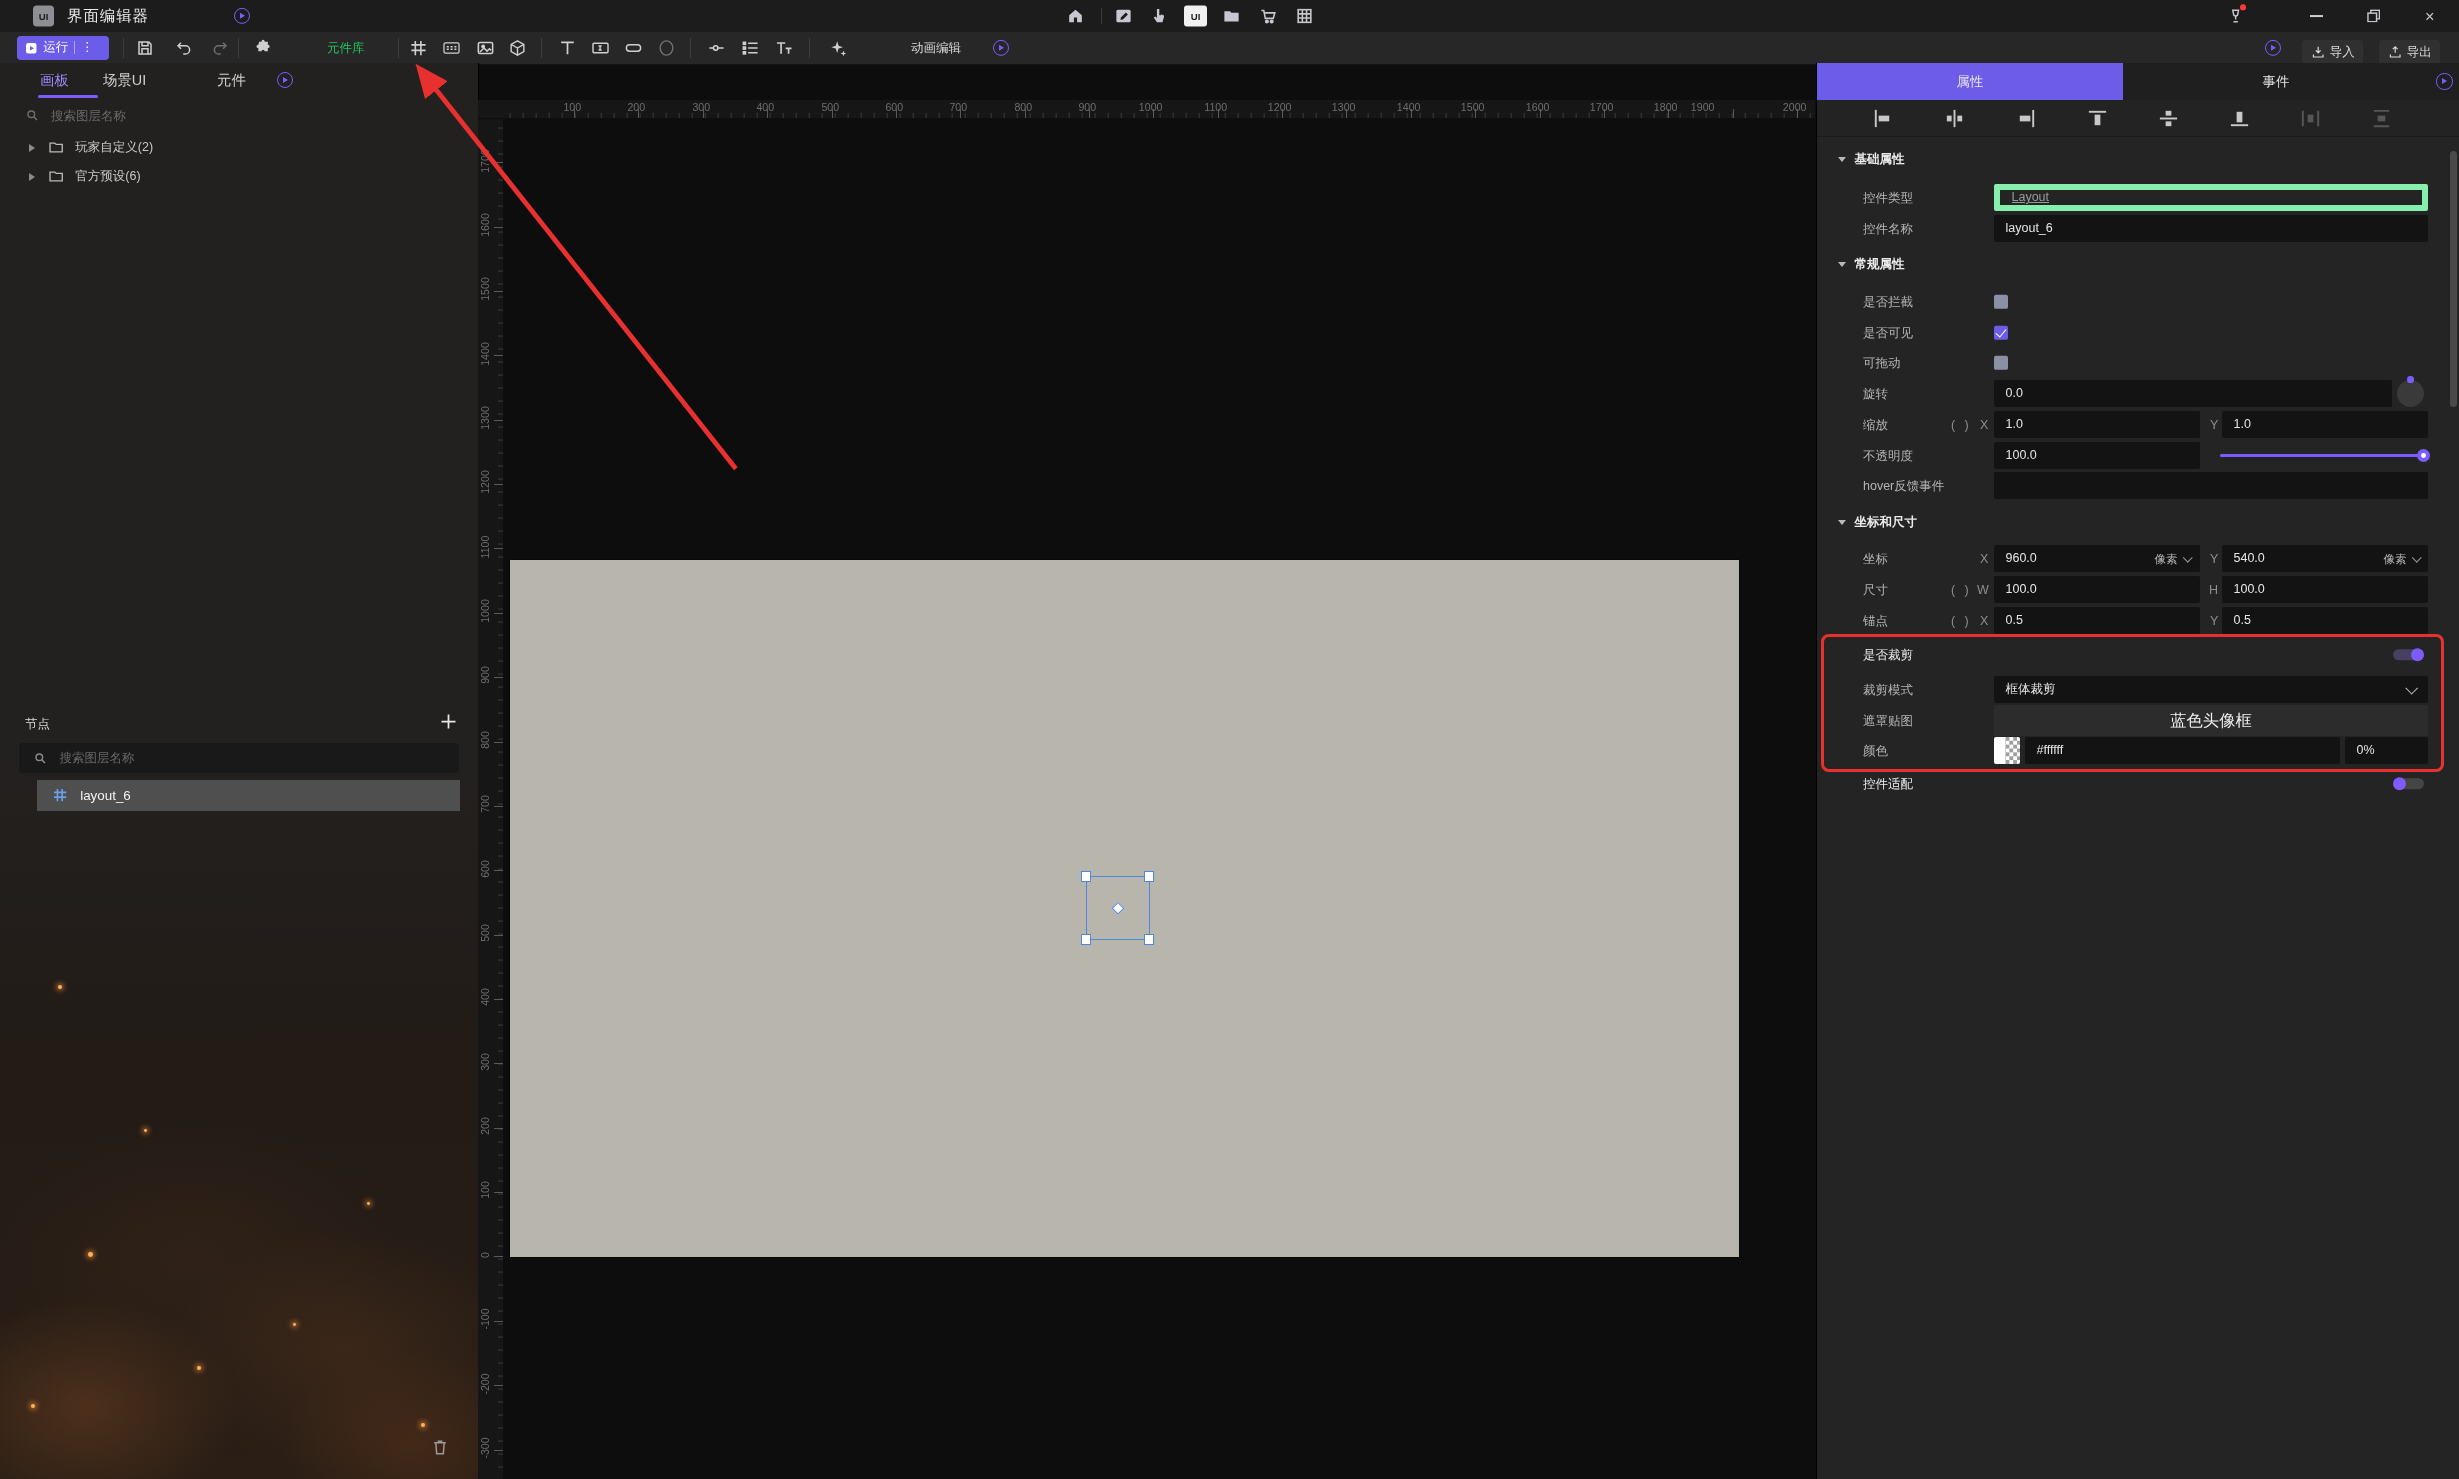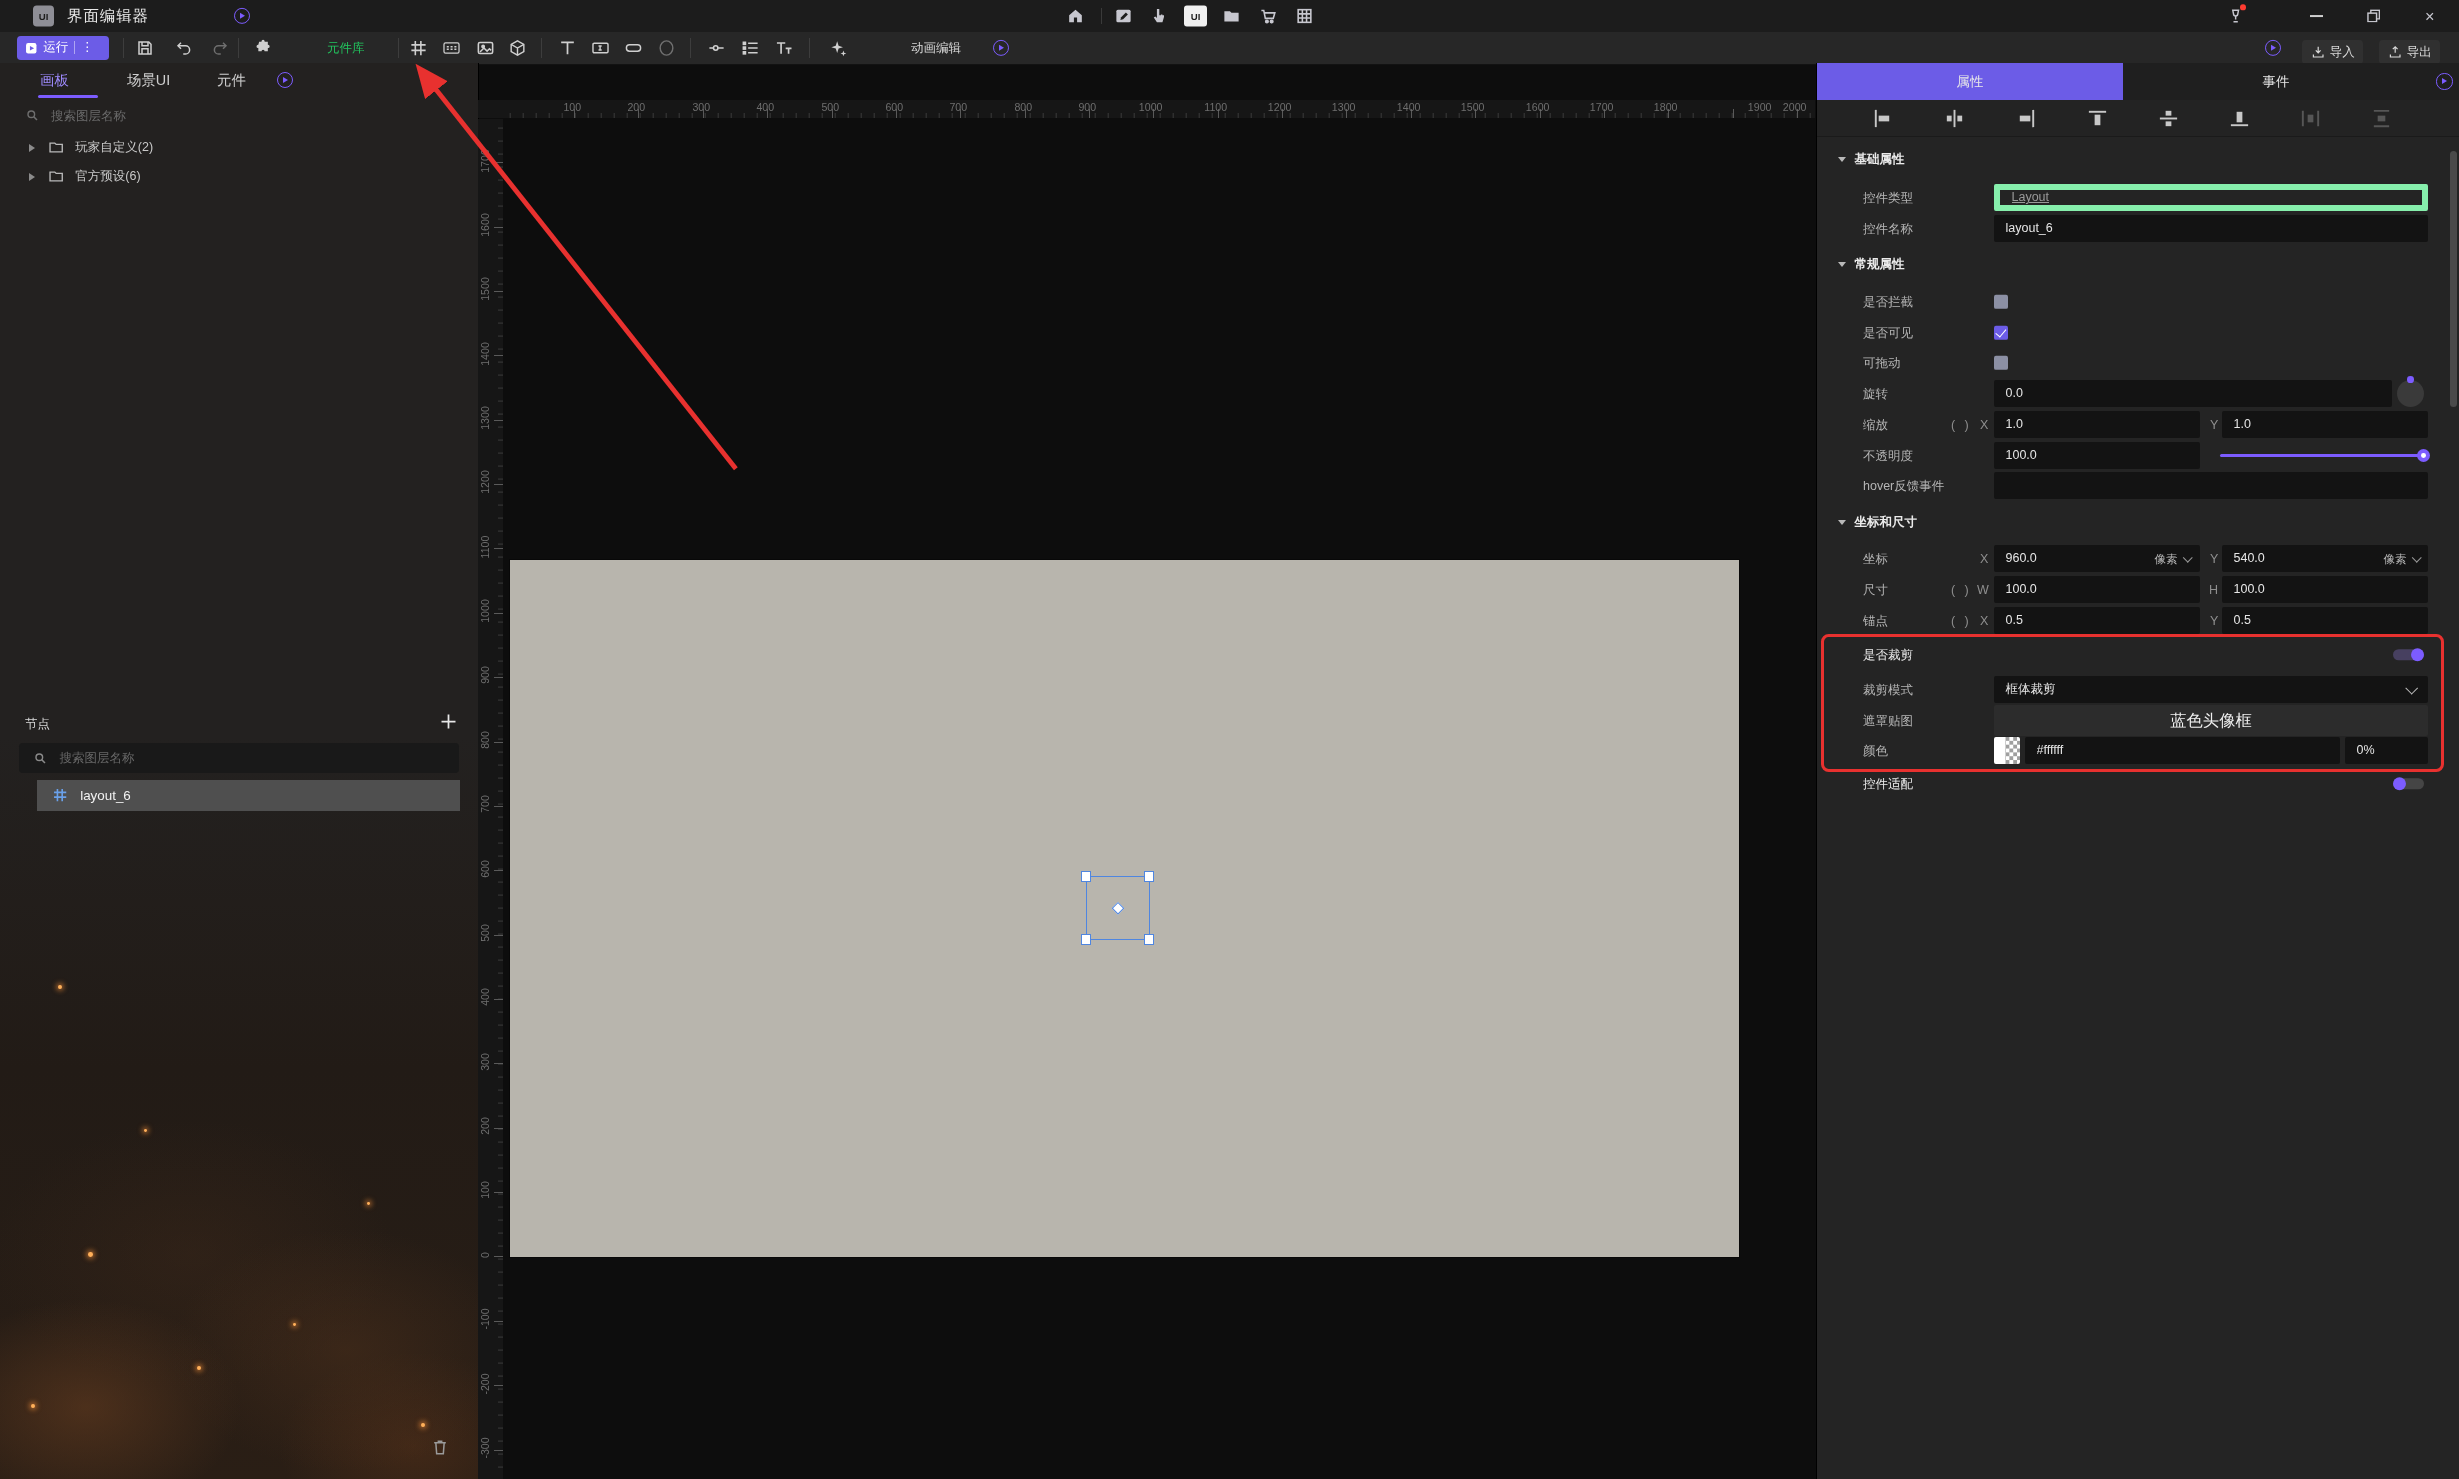--- a/index.html
+++ b/index.html
@@ -343,21 +343,21 @@
     <span class="ember" style="left:58px;top:922px;width:3.8px;height:3.8px;"></span>
     <span class="ember" style="left:144px;top:1066px;width:2.9px;height:2.9px;"></span>
     <span class="ember" style="left:88px;top:1189px;width:4.8px;height:4.8px;"></span>
     <span class="ember" style="left:197px;top:1303px;width:3.8px;height:3.8px;"></span>
     <span class="ember" style="left:293px;top:1260px;width:2.9px;height:2.9px;"></span>
     <span class="ember" style="left:31px;top:1341px;width:3.8px;height:3.8px;"></span>
     <span class="ember" style="left:367px;top:1139px;width:2.9px;height:2.9px;"></span>
     <span class="ember" style="left:421px;top:1360px;width:3.8px;height:3.8px;"></span>
 
     <span class="ltab active" style="left:40px;">画板</span>
-    <span class="ltab" style="left:127px;">场景UI</span>
+    <span class="ltab" style="left:103px;">场景UI</span>
     <span class="ltab" style="left:217px;">元件</span>
     <span id="tab-underline"></span>
     <span class="abs" style="left:277px;top:8.6px;">
         <span class="playcircle">
           <i></i>
         </span>
       </span>
 
     <div class="searchrow" style="left:25px;top:40px;width:423px;height:25px;">
       <svg width="14.4" height="14.4" viewBox="0 0 24 24" fill="none" stroke="currentColor" stroke-width="2.4">
@@ -444,21 +444,21 @@
         <span class="lab-h" style="left: 908px;">1400</span>
         <i class="tick-h" style="left: 972px;"></i>
         <span class="lab-h" style="left: 972px;">1500</span>
         <i class="tick-h" style="left: 1037px;"></i>
         <span class="lab-h" style="left: 1037px;">1600</span>
         <i class="tick-h" style="left: 1101px;"></i>
         <span class="lab-h" style="left: 1101px;">1700</span>
         <i class="tick-h" style="left: 1165px;"></i>
         <span class="lab-h" style="left: 1165px;">1800</span>
         <i class="tick-h" style="left: 1230px;"></i>
-        <span class="lab-h" style="left: 1259px;">1900</span>
+        <span class="lab-h" style="left: 1202px;">1900</span>
         <i class="tick-h" style="left: 1294px;"></i>
         <span class="lab-h" style="left: 1294px;">2000</span>
       </div>
     <div id="v-ruler">
         <i class="tick-v" style="top: 43px;"></i>
         <span class="lab-v" style="top: 36px;">1700</span>
         <i class="tick-v" style="top: 108px;"></i>
         <span class="lab-v" style="top: 100px;">1600</span>
         <i class="tick-v" style="top: 172px;"></i>
         <span class="lab-v" style="top: 164px;">1500</span>

